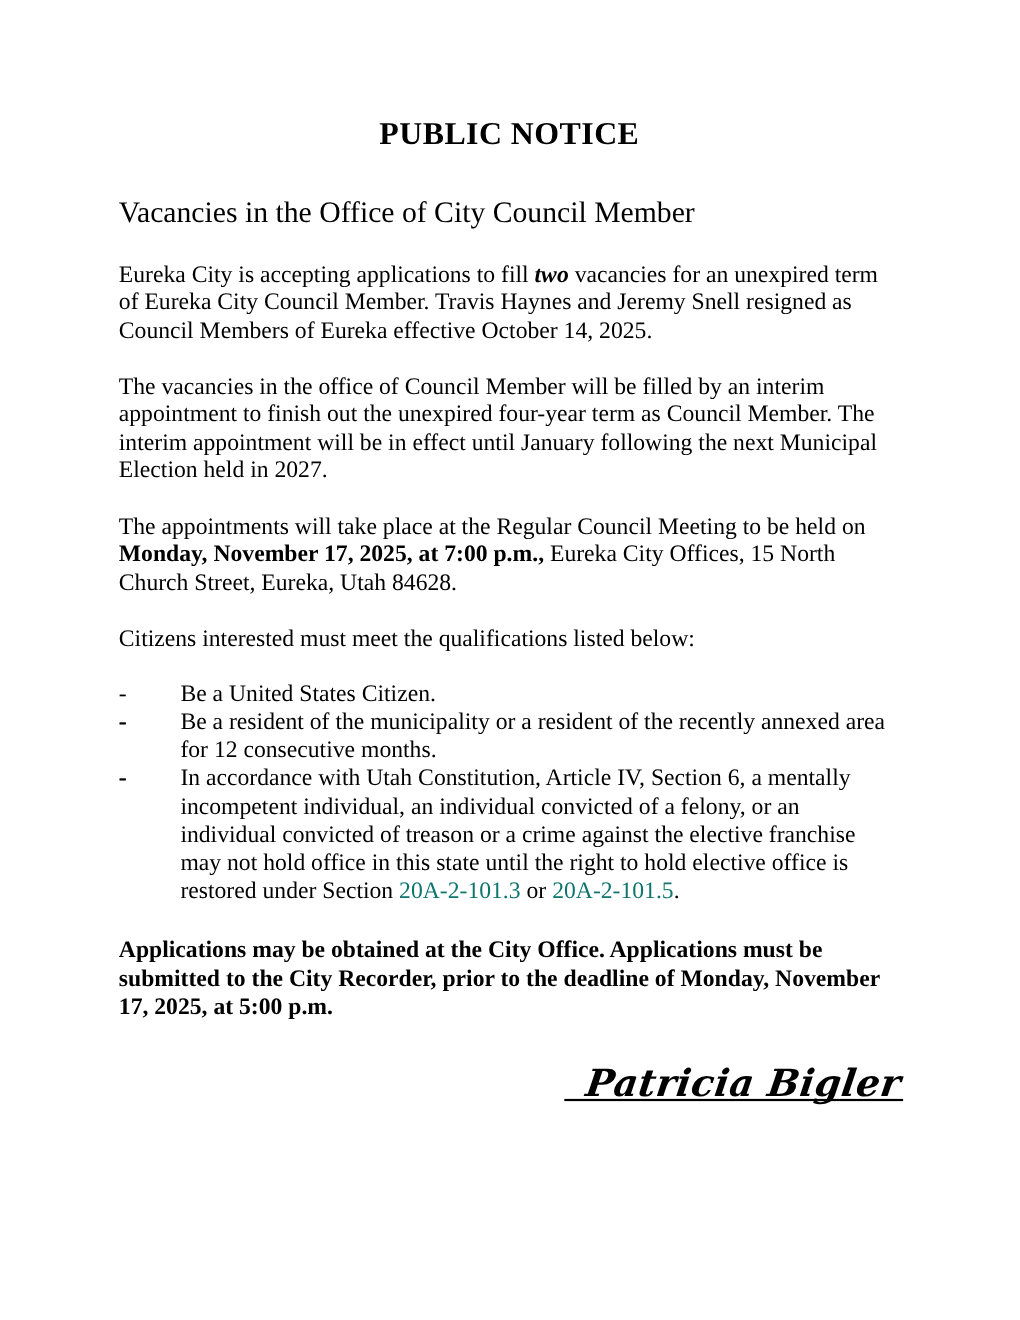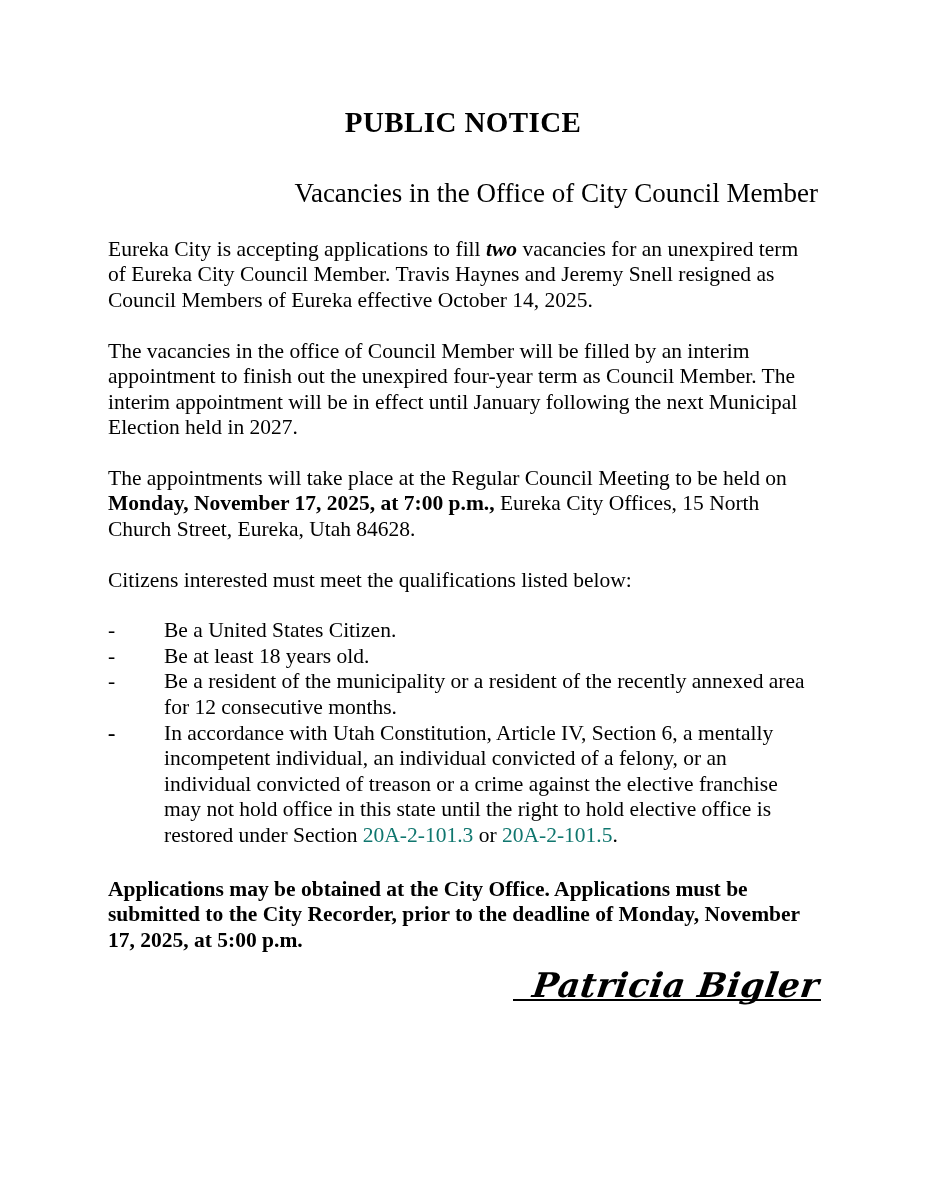--- a/index.html
+++ b/index.html
@@ -34,21 +34,21 @@
   .doc-title {
     text-align: center;
     font-size: 29px;
     font-weight: bold;
     letter-spacing: 0.4px;
     margin: 0;
     padding-top: 106px;
     line-height: 1.15;
   }
   .doc-subtitle {
-    text-align: right;
+    text-align: left;
     font-size: 27px;
     font-weight: normal;
     margin: 0;
     padding-top: 38px;
     line-height: 1.2;
   }
 
   
   .body-block {
     padding-top: 27px;
@@ -157,21 +157,20 @@
 
       <p class="para list-intro">Citizens interested must meet the qualifications listed below:</p>
 
       <ul class="quals">
         <li>
           <span class="dash">-</span>
           <span>Be a United States Citizen.</span>
         </li>
         <li>
           <span class="dash">-</span>
-          <span>Be at least 18 years old.</span>
         </li>
         <li>
           <span class="dash">-</span>
           <span>Be a resident of the municipality or a resident of the recently annexed area for 12 consecutive months.</span>
         </li>
         <li>
           <span class="dash">-</span>
         </li>
         <li>
           <span class="dash">-</span>

